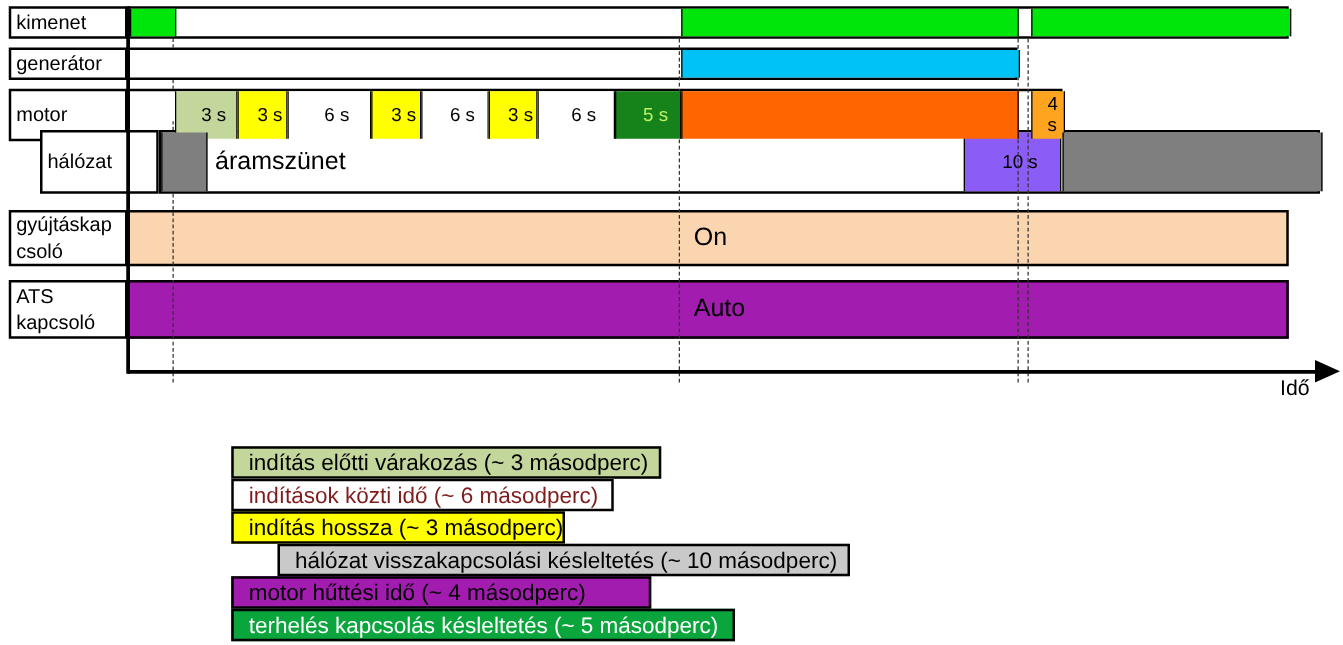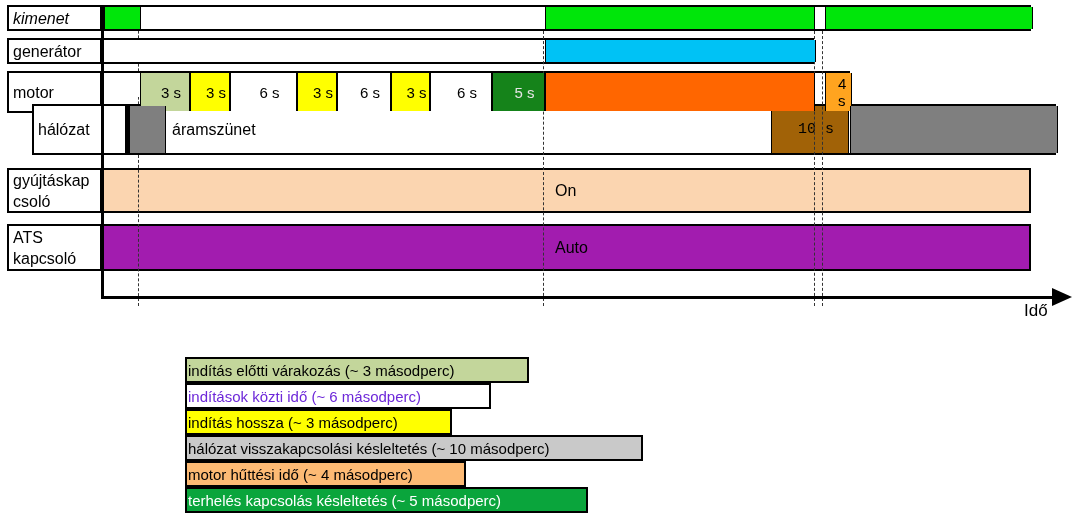--- a/index.html
+++ b/index.html
@@ -7,38 +7,38 @@
           font-family:"Liberation Sans",sans-serif;color:#000;overflow:hidden;}
   .row{position:absolute;left:7px;}
   .lbl{position:absolute;left:0;top:0;width:95px;height:100%;border:2px solid #000;
        box-sizing:border-box;background:#fff;display:flex;align-items:center;
        padding-left:4px;font-size:16px;line-height:21px;white-space:pre-line;}
   .track{position:absolute;top:0;height:100%;border:2px solid #000;box-sizing:border-box;}
   .blk{position:absolute;top:0;height:100%;box-sizing:border-box;
        border-left:1.5px solid #000;border-right:1.5px solid #000;
        display:flex;align-items:center;justify-content:center;font-size:15px;padding-left:12px;}
   .rowtext{position:absolute;top:0;height:100%;display:flex;align-items:center;
-       font-size:16px;z-index:3;}
+       font-size:20px;z-index:3;}
   .dash{position:absolute;width:0;border-left:1px dashed #333;z-index:2;}
   .vaxis{position:absolute;left:101px;top:5px;width:3px;height:294px;background:#000;z-index:4;}
   .haxis{position:absolute;left:102px;top:296px;width:950px;height:3px;background:#000;z-index:4;}
   .arrowhead{position:absolute;left:1052px;top:288px;width:0;height:0;z-index:4;
        border-top:9px solid transparent;border-bottom:9px solid transparent;
        border-left:20px solid #000;}
   .axis-label{position:absolute;left:1024px;top:301px;font-size:17px;z-index:4;}
   .legend-item{position:absolute;left:185px;height:26px;box-sizing:border-box;
-       border:2px solid #000;display:flex;align-items:center;padding-left:1px;
-       font-size:15px;white-space:nowrap;z-index:1;}
+       border:2px solid #000;display:flex;align-items:center;padding-left:12px;
+       font-size:18px;white-space:nowrap;z-index:1;}
 </style>
 </head>
 <body>
 
 <div class="canvas" id="canvas">
   <div id="rows">
-      <div class="row" style="top: 5px; height: 26px; width: 1059px; font-style: italic;">
+      <div class="row" style="top: 5px; height: 26px; width: 1059px;">
         <div class="lbl">kimenet</div>
         <div class="track" style="left: 95px; width: 929px; background: rgb(255, 255, 255);">
           <div class="blk" style="left: 0px; width: 37px; z-index: 3; background: rgb(0, 230, 10);"></div>
           <div class="blk" style="left: 441px; width: 270px; z-index: 3; background: rgb(0, 230, 10);"></div>
           <div class="blk" style="left: 721px; width: 208px; z-index: 3; background: rgb(0, 230, 10);"></div>
         </div>
       </div>
       <div class="row" style="top: 38px; height: 26px; width: 807px;">
         <div class="lbl">generátor</div>
         <div class="track" style="left: 95px; width: 712px; background: rgb(255, 255, 255);">
@@ -48,29 +48,29 @@
       <div class="row" style="top: 71px; height: 42px; width: 843px; border-radius: 12px;">
         <div class="lbl">motor</div>
         <div class="track" style="left: 95px; width: 748px; background: rgb(255, 255, 255);">
           <div class="blk" style="left: 36px; width: 50px; z-index: 3; background: rgb(195, 214, 155);">3 s</div>
           <div class="blk" style="left: 86px; width: 40px; z-index: 3; background: rgb(255, 255, 0);">3 s</div>
           <div class="blk" style="left: 126px; width: 67px; z-index: 3; background: rgb(255, 255, 255);">6 s</div>
           <div class="blk" style="left: 193px; width: 40px; z-index: 3; background: rgb(255, 255, 0);">3 s</div>
           <div class="blk" style="left: 233px; width: 54px; z-index: 3; background: rgb(255, 255, 255);">6 s</div>
           <div class="blk" style="left: 287px; width: 39px; z-index: 3; background: rgb(255, 255, 0);">3 s</div>
           <div class="blk" style="left: 326px; width: 62px; z-index: 3; background: rgb(255, 255, 255);">6 s</div>
-          <div class="blk" style="left: 388px; width: 53px; z-index: 3; background: rgb(21, 131, 26); color: #e5e5e5;">5 s</div>
+          <div class="blk" style="left: 388px; width: 53px; z-index: 3; background: rgb(21, 131, 26); color: #bef264;">5 s</div>
           <div class="blk" style="left: 441px; width: 270px; z-index: 3; background: rgb(255, 102, 0);"></div>
           <div class="blk" style="left: 721px; width: 27px; z-index: 3; background: rgb(255, 164, 31);">4 s</div>
         </div>
       </div>
       <div class="row" style="top: 104px; height: 51px; width: 1024px; margin-left: 25px;">
         <div class="lbl">hálózat</div>
         <div class="track" style="left: 95px; width: 929px; background: rgb(255, 255, 255);">
-          <div class="blk" style="left: 642px; width: 78px; z-index: 1; background: #a16207; font-family: Liberation Mono, monospace;">10 s</div>
+          <div class="blk" style="left: 642px; width: 78px; z-index: 1; background: #8b5cf6;">10 s</div>
           <div class="blk" style="left: 0px; width: 37px; z-index: 3; background: rgb(127, 127, 127);"></div>
           <div class="blk" style="left: 721px; width: 208px; z-index: 3; background: rgb(127, 127, 127);"></div>
           <div class="rowtext" style="left: 43px;">áramszünet</div>
         </div>
       </div>
       <div class="row" style="top: 168px; height: 45px; width: 1024px;">
         <div class="lbl">gyújtáskap
 csoló</div>
         <div class="track" style="left: 95px; width: 929px; background: rgb(251, 213, 176); text-align: center;">
           <div class="rowtext" style="left: 451px;">On</div>
@@ -83,24 +83,24 @@
           <div class="rowtext" style="left: 451px;">Auto</div>
         </div>
       </div>
     </div>
   <div class="vaxis"></div>
   <div class="haxis"></div>
   <div class="arrowhead"></div>
   <div class="axis-label">Idő</div>
   <div id="legend">
       <div class="legend-item" style="top: 357px; width: 344px; background: rgb(195, 214, 155); color: rgb(0, 0, 0);">indítás előtti várakozás (~ 3 másodperc)</div>
-      <div class="legend-item" style="top: 383px; width: 306px; background: rgb(255, 255, 255); color: #6d28d9;">indítások közti idő (~ 6 másodperc)</div>
+      <div class="legend-item" style="top: 383px; width: 306px; background: rgb(255, 255, 255); color: #7f1d1d;">indítások közti idő (~ 6 másodperc)</div>
       <div class="legend-item" style="top: 409px; width: 267px; background: rgb(255, 255, 0); color: rgb(0, 0, 0);">indítás hossza (~ 3 másodperc)</div>
-      <div class="legend-item" style="top: 435px; width: 458px; background: rgb(201, 201, 201); color: rgb(0, 0, 0);">hálózat visszakapcsolási késleltetés (~ 10 másodperc)</div>
-      <div class="legend-item" style="top: 461px; width: 281px; background: #fdba74; color: rgb(0, 0, 0);">motor hűttési idő (~ 4 másodperc)</div>
+      <div class="legend-item" style="top: 435px; width: 458px; background: rgb(201, 201, 201); color: rgb(0, 0, 0); margin-left: 37px;">hálózat visszakapcsolási késleltetés (~ 10 másodperc)</div>
+      <div class="legend-item" style="top: 461px; width: 336px; background: #a21caf; color: rgb(0, 0, 0);">motor hűttési idő (~ 4 másodperc)</div>
       <div class="legend-item" style="top: 487px; width: 403px; background: rgb(10, 165, 60); color: rgb(255, 255, 255);">terhelés kapcsolás késleltetés (~ 5 másodperc)</div>
     </div>
 <div class="dash" style="left: 138px; top: 31px; height: 7px;"></div>
     <div class="dash" style="left: 138px; top: 64px; height: 7px;"></div>
     <div class="dash" style="left: 138px; top: 97px; height: 7px;"></div>
     <div class="dash" style="left: 138px; top: 155px; height: 151px;"></div>
     <div class="dash" style="left: 543px; top: 31px; height: 275px;"></div>
     <div class="dash" style="left: 814px; top: 31px; height: 275px;"></div>
     <div class="dash" style="left: 822px; top: 31px; height: 275px;"></div>
   </div>

